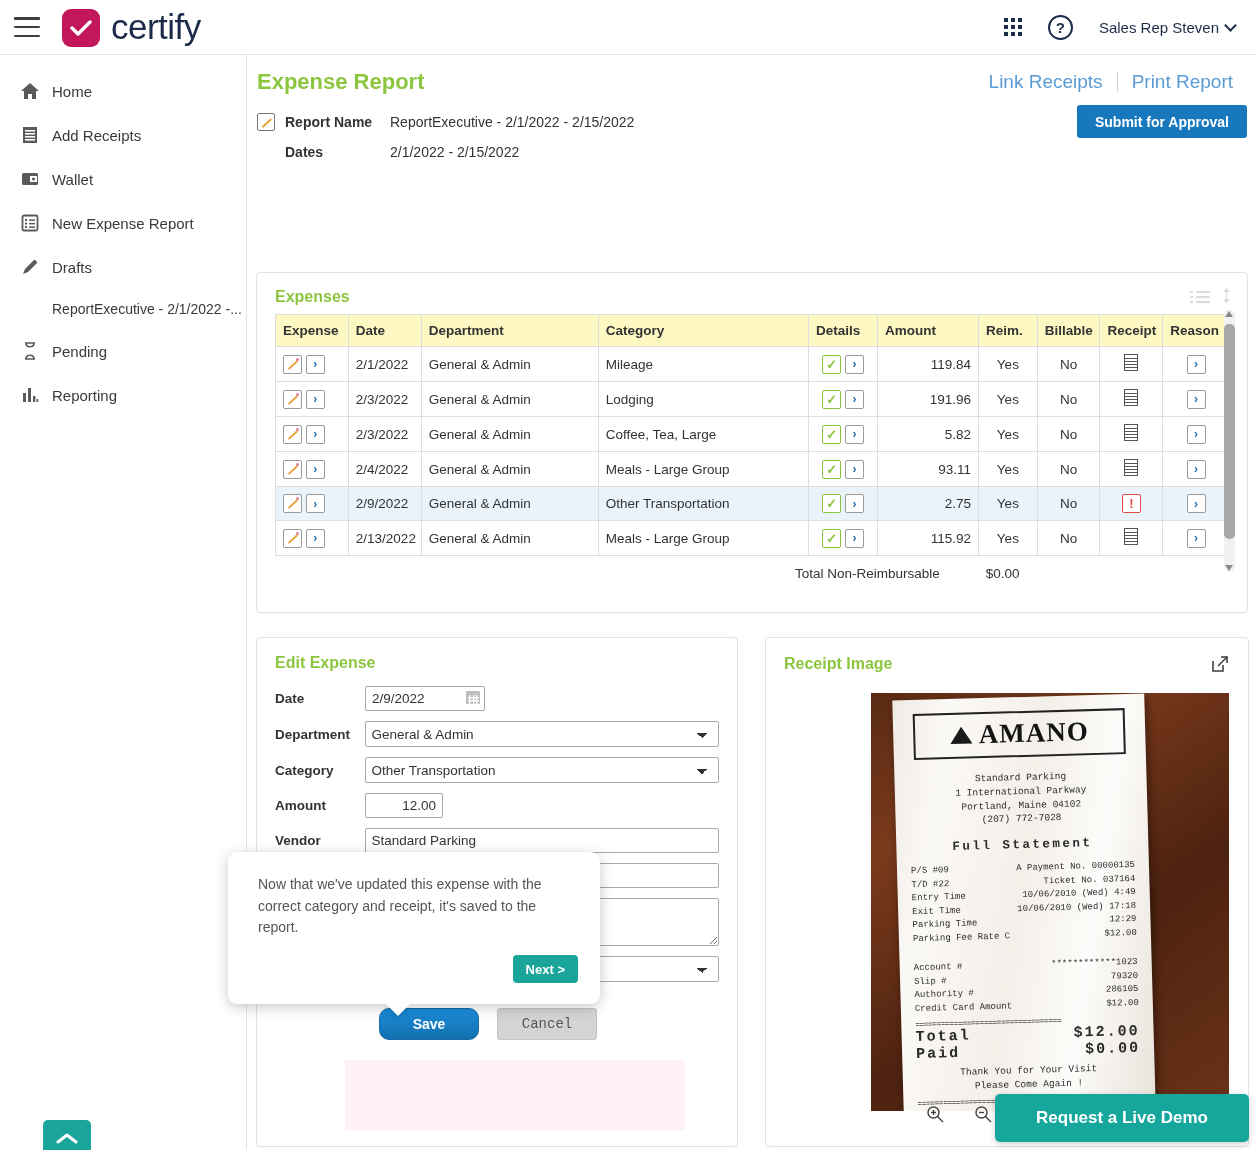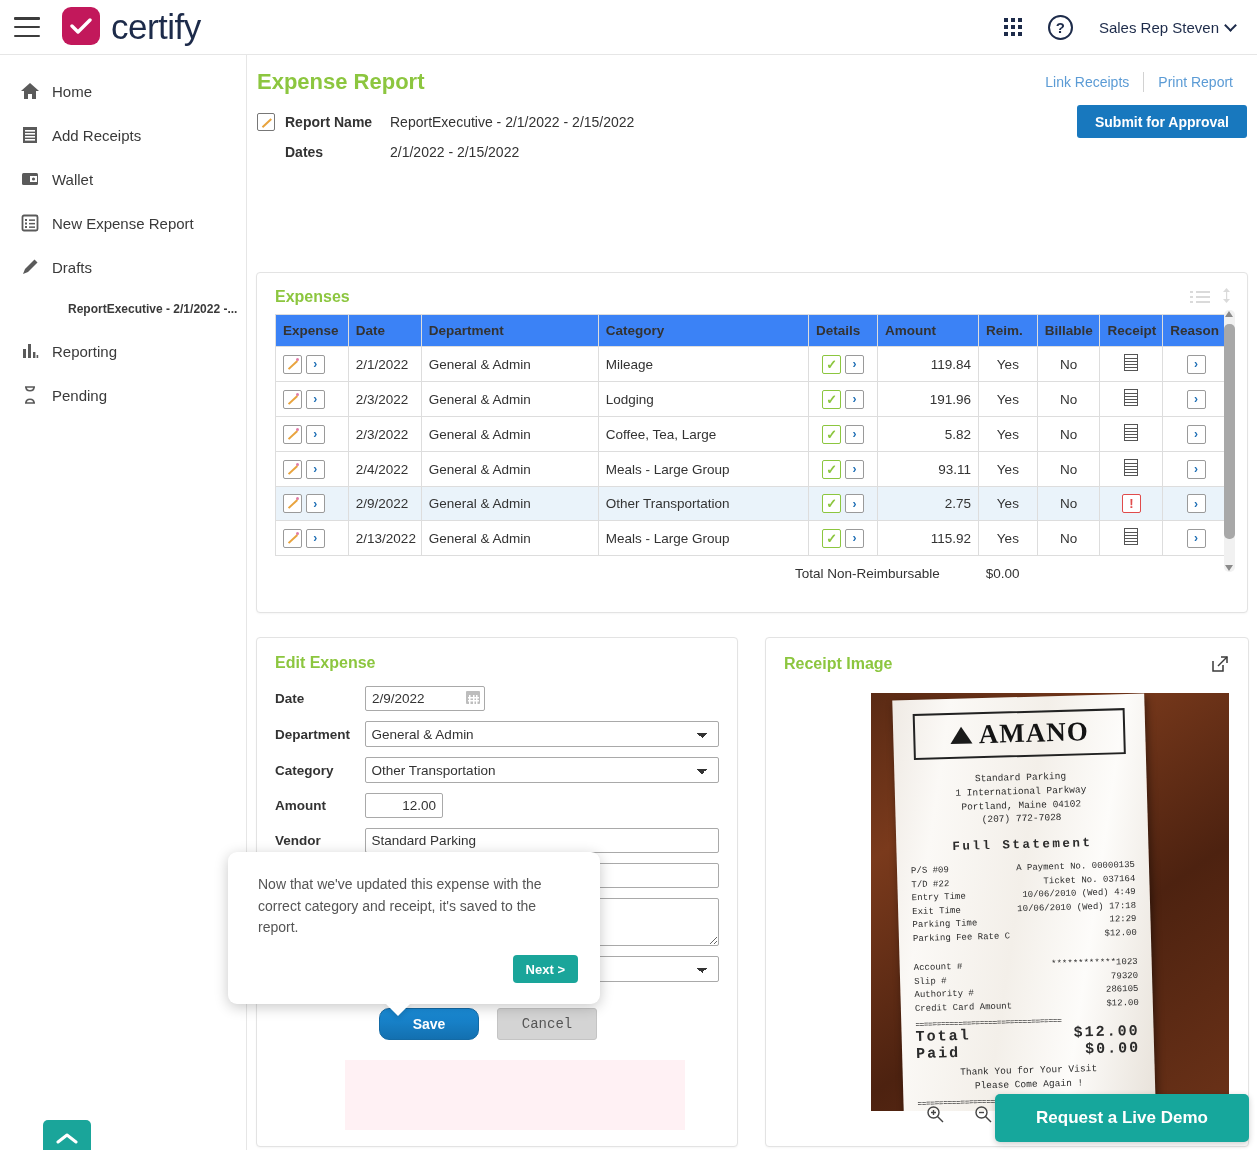--- a/index.html
+++ b/index.html
@@ -16,21 +16,21 @@
 
   
   .topbar {
     position:absolute; left:0; top:0; width:1257px; height:55px;
     background:#fff; border-bottom:1px solid #e6e6e6;
     display:flex; align-items:center;
   }
   .hamburger { width:26px; height:20px; margin-left:14px; cursor:pointer;
                display:flex; flex-direction:column; justify-content:space-between; }
   .hamburger span { display:block; height:2.5px; background:#3c3c3c; border-radius:1px; }
-  .logo-wrap { display:flex; align-items:flex-start; margin-left:22px; }
+  .logo-wrap { display:flex; align-items:flex-end; margin-left:22px; }
   .logo-mark {
     width:38px; height:38px; border-radius:9px; background:#c2185b;
     display:flex; align-items:center; justify-content:center;
   }
   .logo-mark svg { display:block; }
   .logo-text { font-size:35px; color:#1d2b4a; margin-left:11px; letter-spacing:-0.5px; font-family:"Liberation Sans", sans-serif; }
   .topbar-right { margin-left:auto; display:flex; align-items:center; gap:26px; margin-right:22px; }
   .grid-icon { display:grid; grid-template-columns:repeat(3,4px); grid-gap:3px; cursor:pointer; }
   .grid-icon i { width:4px; height:4px; background:#1d2b4a; display:block; }
   .help-icon { width:25px; height:25px; border:2px solid #1d2b4a; border-radius:50%;
@@ -42,29 +42,29 @@
 
   
   .sidebar {
     position:absolute; left:0; top:55px; width:247px; height:1095px;
     background:#fff; border-right:1px solid #e6e6e6;
     padding-top:14px;
   }
   .nav-item { display:flex; align-items:center; height:44px; padding-left:12px; cursor:pointer; }
   .nav-ico { width:36px; display:flex; align-items:center; justify-content:center; color:#5a5a5a; }
   .nav-label { font-size:15px; color:#3a3a3a; margin-left:4px; }
-  .nav-sub { padding-left:68px; height:40px; display:flex; align-items:center;
-             font-size:12px; color:#3a3a3a; cursor:pointer;font-weight:bold; }
+  .nav-sub { padding-left:52px; height:40px; display:flex; align-items:center;
+             font-size:14px; color:#3a3a3a; cursor:pointer; }
 
   
   .main { position:absolute; left:247px; top:55px; width:1010px; height:1095px;
           background:#fff; overflow:hidden; }
   .page-head { display:flex; align-items:center; padding:14px 10px 0 10px; }
   .page-title { color:#8cc63f; font-size:22px; font-weight:bold; }
-  .head-links { margin-left:auto; display:flex; align-items:center; gap:0; font-size:14px; }
+  .head-links { margin-left:auto; display:flex; align-items:center; gap:0; font-size:19px; }
   .head-links a { color:#5b9bd5; text-decoration:none; cursor:pointer; padding:0 14px; }
   .head-div { width:1px; height:20px; background:#d2d2d2; }
 
   .meta { position:relative; padding:12px 10px 0 10px; }
   .meta-row { display:flex; align-items:center; height:30px; }
   .meta-edit { width:18px; height:18px; border:1.4px solid #777; border-radius:2px;
                position:relative; margin-right:10px; cursor:pointer; }
   .meta-edit:after { content:''; position:absolute; left:3px; top:8px; width:12px; height:2.4px;
                      background:#e8a33d; transform:rotate(-43deg); }
   .meta-label { font-weight:bold; color:#333; width:105px; font-size:14px; }
@@ -85,21 +85,21 @@
   .expenses-card { position:absolute; left:9px; top:217px; width:992px; height:341px; }
   .expenses-head { display:flex; align-items:center; padding:14px 14px 8px 18px; }
   .expenses-tools { margin-left:auto; display:flex; align-items:center; gap:10px; }
   .ico-list { display:flex; flex-direction:column; gap:3px; cursor:pointer; }
   .ico-list i { display:block; width:14px; height:2px; background:#dadada; }
   .ico-list i.dot { width:3px; }
   .ico-list-row { display:flex; align-items:center; gap:3px; }
   .ico-sort { cursor:pointer; color:#dadada; font-size:15px; line-height:1; }
 
   table.exp { border-collapse:collapse; width:955px; margin-left:18px; table-layout:fixed; font-size:13.5px; }
-  table.exp th { border:1px solid #ddd; background:#3b82f6; font-weight:bold; color:#333;
+  table.exp th { border:1px solid #ddd; background:#fef9c3; font-weight:bold; color:#333;
                  padding:8px 7px; text-align:left; font-size:13.5px; }
   table.exp td { border:1px solid #ddd; padding:7px; color:#333; height:34px; }
   tr.sel td { background:#eaf3fa; }
   .c-right { text-align:right; }
   .c-center { text-align:center; }
   .icon-btn { display:inline-flex; width:19px; height:19px; border:1.3px solid #9a9a9a;
               border-radius:2px; align-items:center; justify-content:center;
               vertical-align:middle; cursor:pointer; background:#fff; position:relative; }
   .icon-btn.pencil:after { content:''; position:absolute; left:3px; top:8px; width:12px; height:2.2px;
                            background:#e8a33d; transform:rotate(-43deg); }
@@ -318,37 +318,37 @@
           <path d="M3 17 L5 12 L14.5 2.5 L17.5 5.5 L8 15 Z" fill="#5a5a5a"></path>
         </svg>
     </span>
     <span class="nav-label">Drafts</span>
   </div>
 
   <div class="nav-sub">ReportExecutive - 2/1/2022 -...</div>
 
   <div class="nav-item">
     <span class="nav-ico">
+      <svg width="20" height="20" viewBox="0 0 20 20" fill="none" stroke="#5a5a5a" stroke-width="1.7">
+          <path d="M5 2 H15 M5 18 H15 M6 2 C6 7 14 7 14 2 M6 18 C6 13 14 13 14 18"></path>
+        </svg>
+    </span>
+    <span class="nav-label">Pending</span>
+  </div>
+
+  <div class="nav-item">
+    <span class="nav-ico">
       <svg width="20" height="20" viewBox="0 0 20 20" fill="#5a5a5a">
           <rect x="3" y="8" width="3" height="9"></rect>
           <rect x="8" y="3" width="3" height="14"></rect>
           <rect x="13" y="11" width="2.4" height="6"></rect>
           <rect x="16.6" y="14" width="1.6" height="3"></rect>
         </svg>
     </span>
     <span class="nav-label">Reporting</span>
-  </div>
-
-  <div class="nav-item">
-    <span class="nav-ico">
-      <svg width="20" height="20" viewBox="0 0 20 20" fill="none" stroke="#5a5a5a" stroke-width="1.7">
-          <path d="M5 2 H15 M5 18 H15 M6 2 C6 7 14 7 14 2 M6 18 C6 13 14 13 14 18"></path>
-        </svg>
-    </span>
-    <span class="nav-label">Pending</span>
   </div>
 </div>
 
 <div class="main">
 
   <div class="page-head">
     <div class="page-title">Expense Report</div>
     <div class="head-links">
       <a>Link Receipts</a>
       <span class="head-div"></span>

